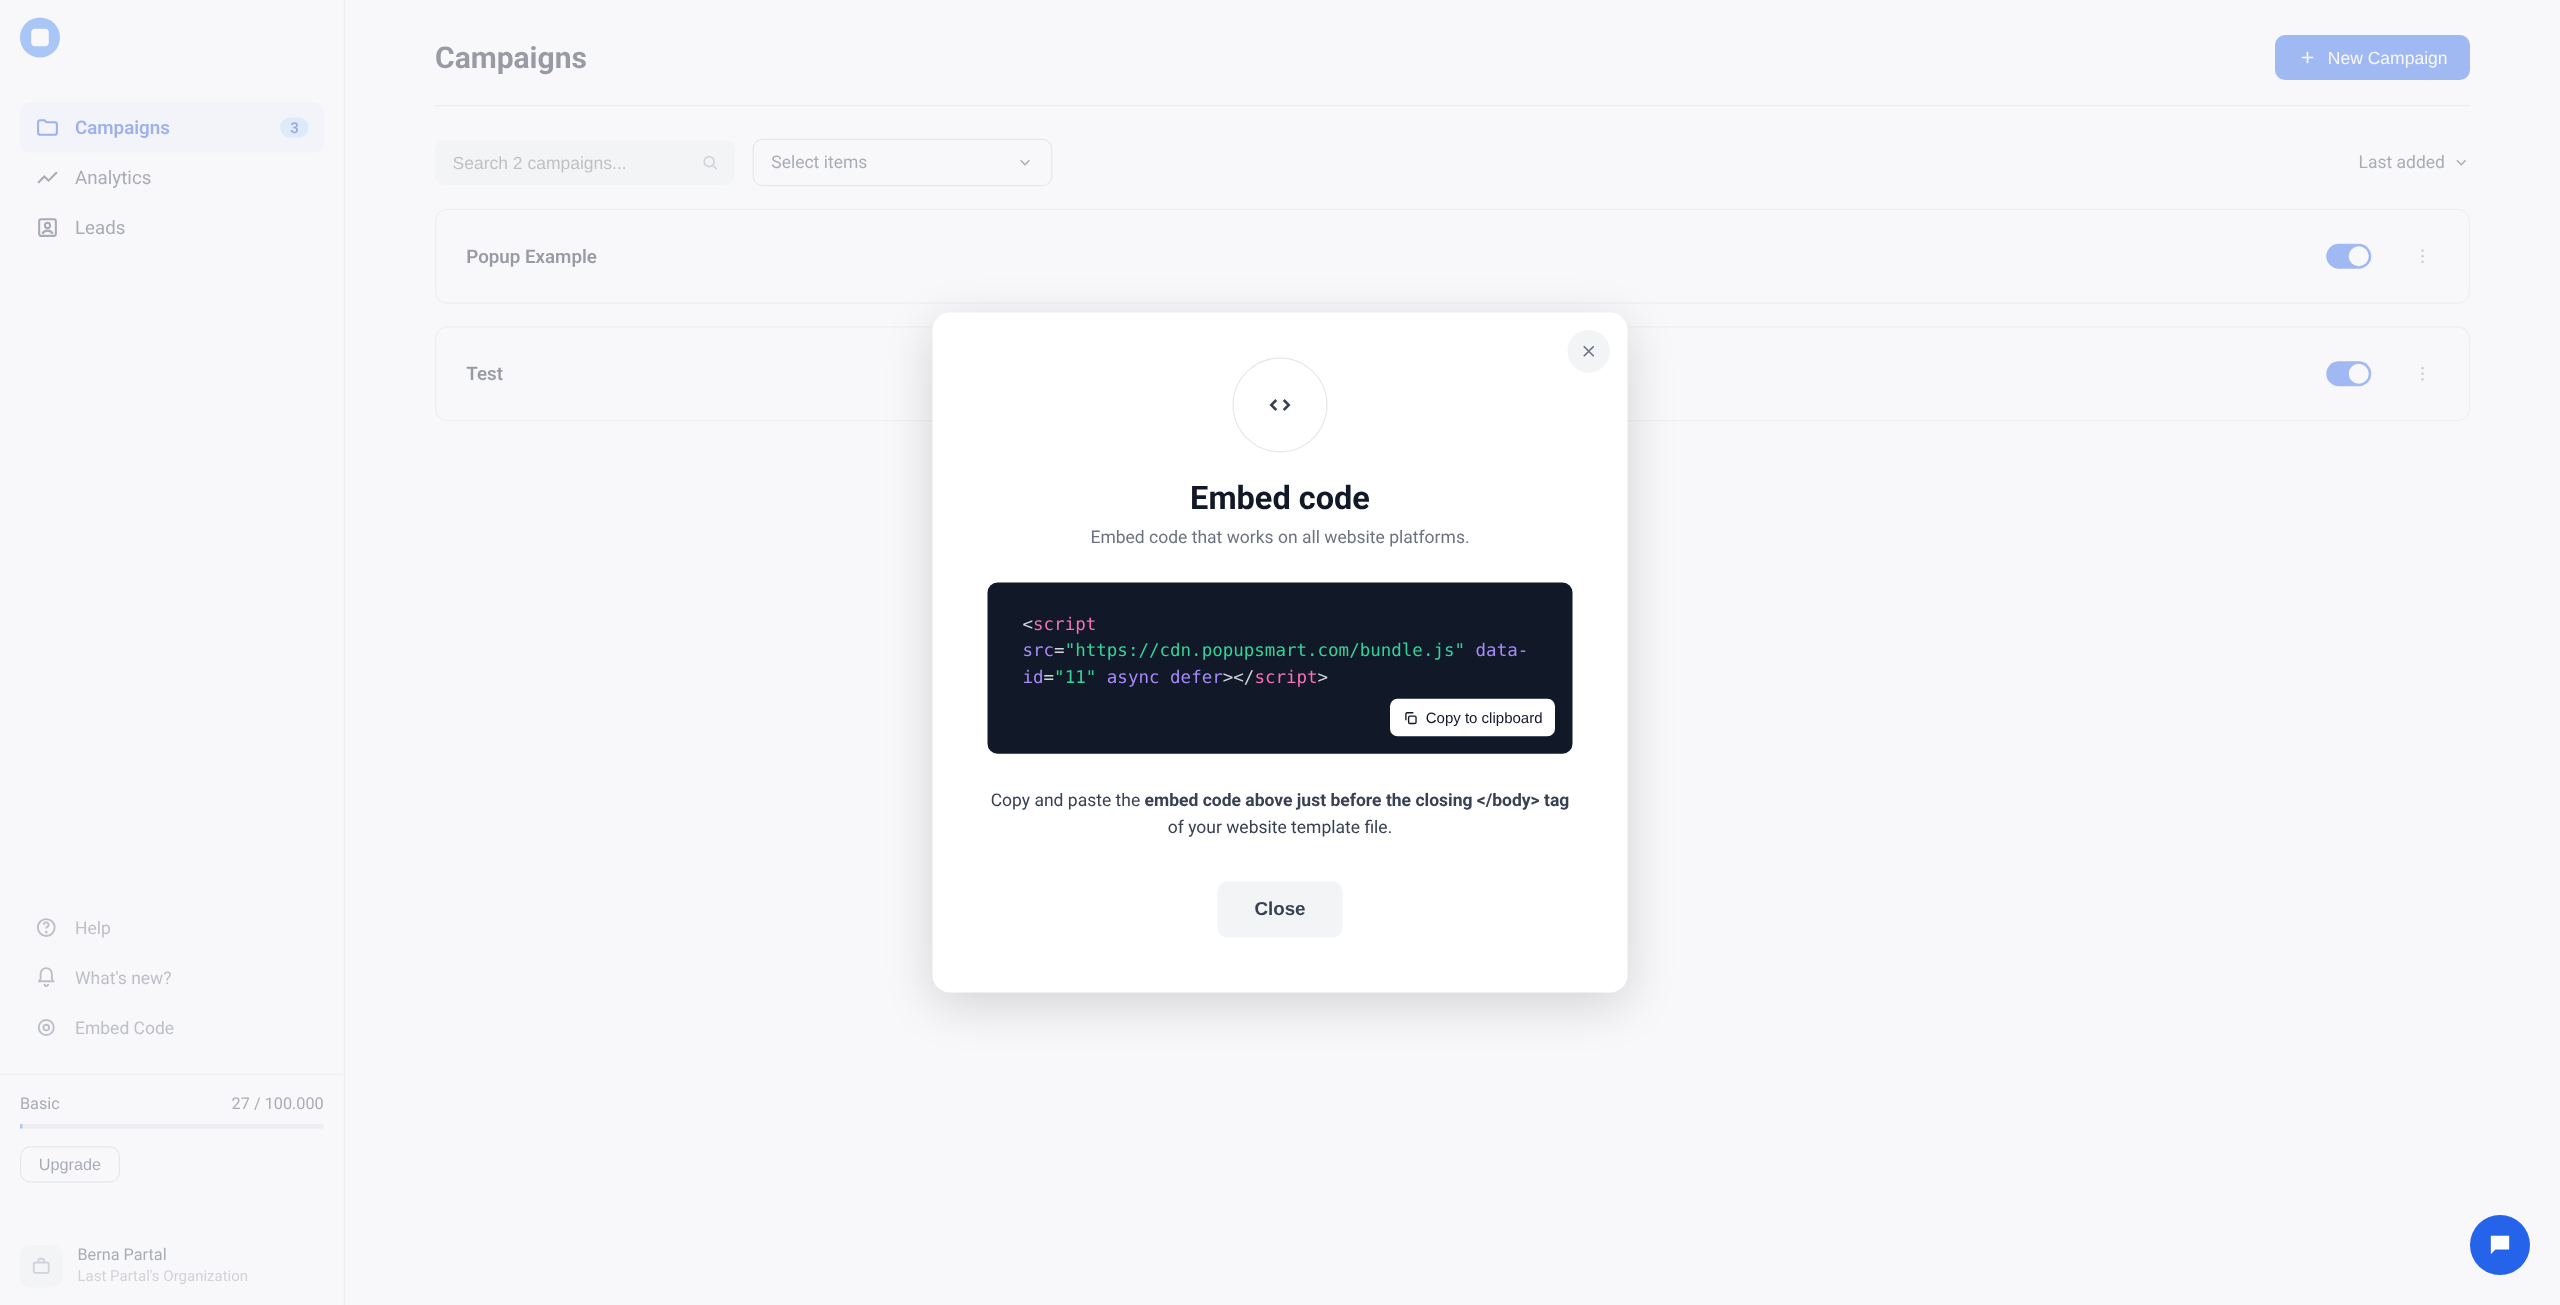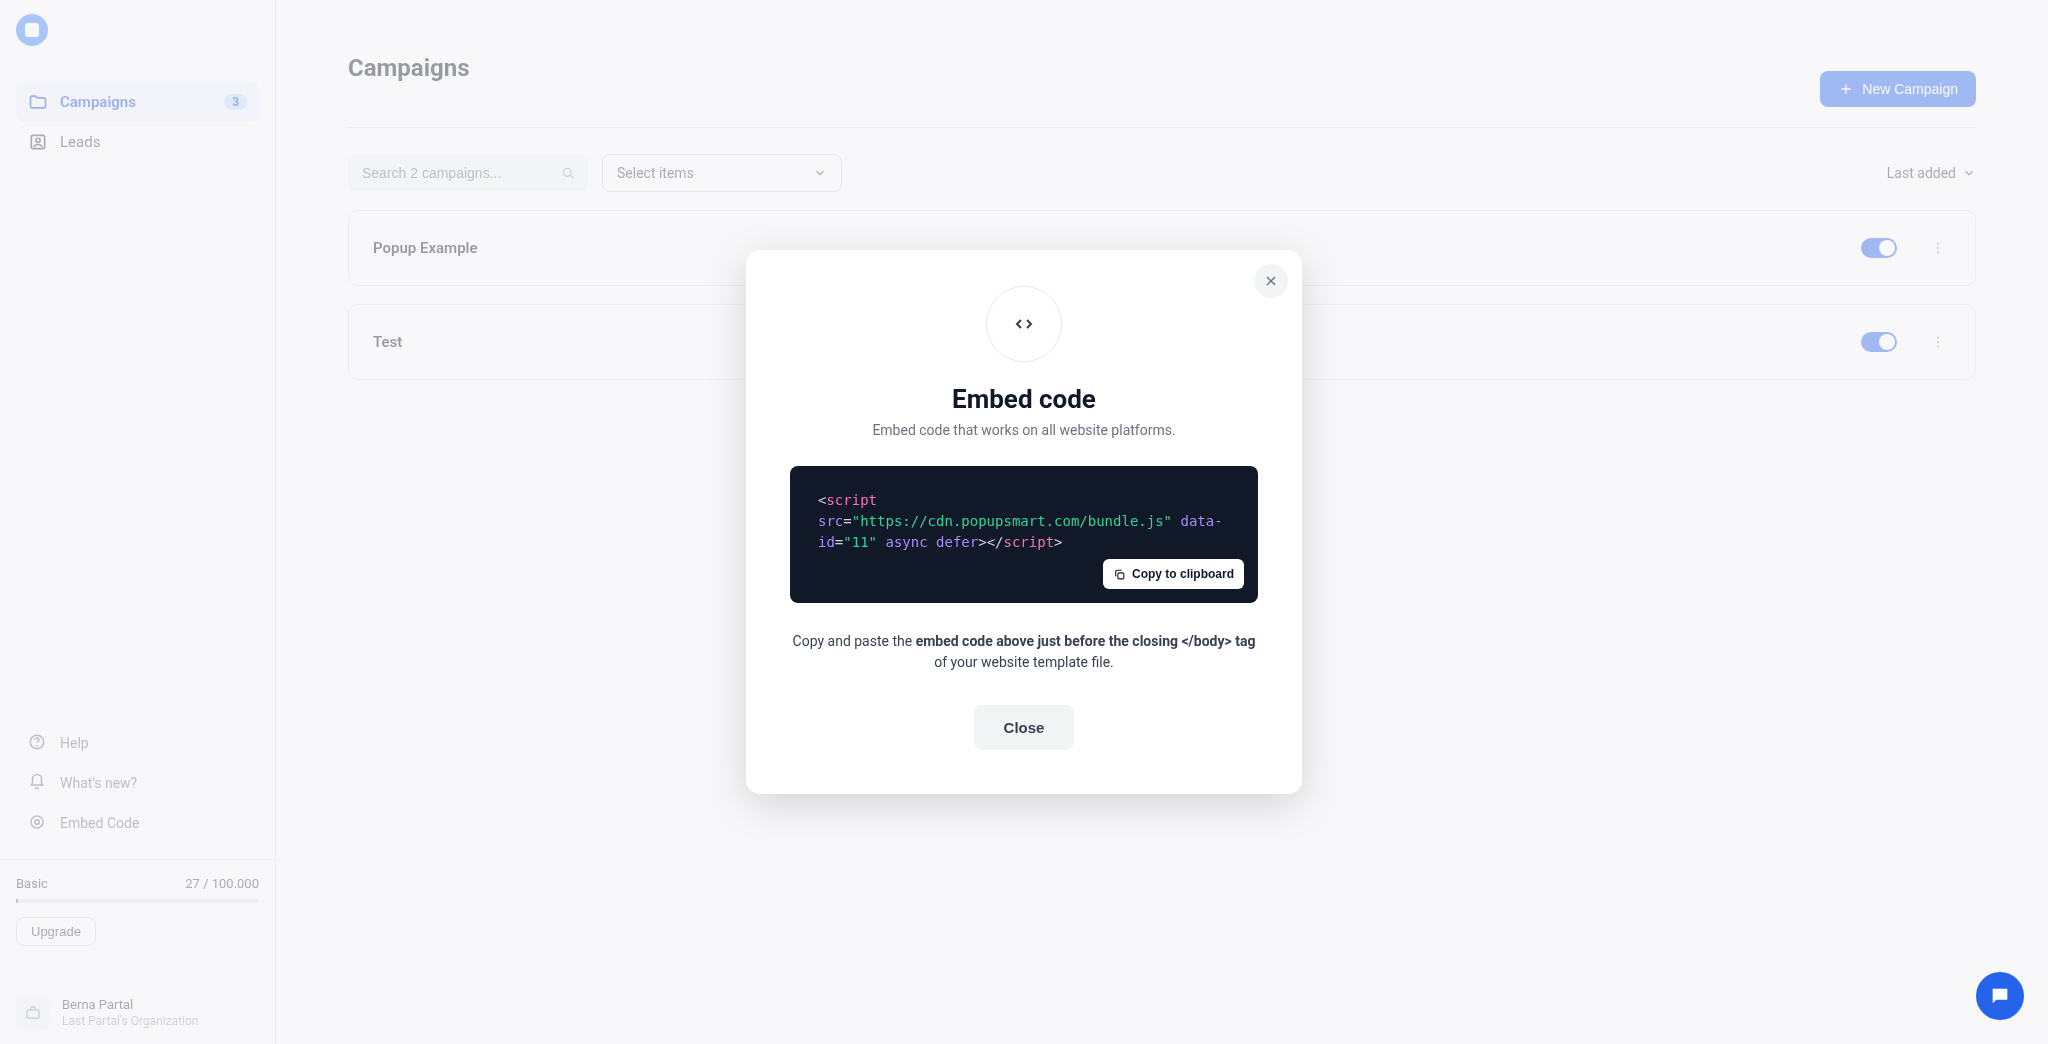--- a/index.html
+++ b/index.html
@@ -72,21 +72,21 @@
     }
     .user-info { font-size:13px; color:#374151; line-height:1.3;}
     .user-sub { font-size:12px; color:#9ca3af;}
     
     .main { flex:1; padding: 28px 72px; position:relative; }
     .page-head { display:flex; align-items:center; justify-content:space-between; padding-bottom:20px; border-bottom:1px solid #e5e7eb;}
     .page-title { font-size:24px; font-weight:700; color:#111827;}
     .new-btn {
       background:#2563eb; color:#fff; border:none; border-radius:8px;
       padding:10px 18px; font-size:14px; font-weight:500; cursor:pointer;
-      display:flex; align-items:center; gap:8px;margin-top:43px;
+      display:flex; align-items:center; gap:8px;
     }
     .filter-row { display:flex; align-items:center; gap:14px; margin-top:26px;}
     .search-box {
       position:relative; width:240px;
     }
     .search-box input {
       width:100%; background:#f3f4f6; border:none; border-radius:8px;
       padding:10px 36px 10px 14px; font-size:14px; color:#374151;
     }
     .search-box .search-icon { position:absolute; right:12px; top:50%; transform:translateY(-50%); color:#9ca3af;}
@@ -155,21 +155,21 @@
       font-size:14px; line-height:1.5; position:relative; color:#d1d5db;
     }
     .tok-angle { color:#d1d5db; }
     .tok-tag { color:#f472b6; }
     .tok-attr { color:#a78bfa; }
     .tok-eq { color:#d1d5db; }
     .tok-str { color:#34d399; }
     .copy-chip {
       position:absolute; bottom:14px; right:14px;
       background:#fff; border-radius:6px; padding:6px 10px;
-      font-size:12px; font-weight:700; color:#111827;
+      font-size:12px; font-weight:400; color:#111827;
       display:flex; align-items:center; gap:6px; cursor:pointer;
       font-family: -apple-system, sans-serif;
     }
     .hint { font-size:14px; color:#374151; margin-top:28px; line-height:1.5;}
     .hint b { font-weight:700;}
     .close-btn {
       margin-top:32px; background:#f3f4f6; border:none; border-radius:8px;
       padding:14px 30px; font-size:15px; font-weight:600; color:#374151; cursor:pointer;
     }
     .chat-fab {
@@ -190,20 +190,28 @@
     </div>
     <nav class="nav">
       <div class="nav-item active">
         <span class="icon">
           <svg viewBox="0 0 24 24" width="20" height="20" fill="none" stroke="currentColor" stroke-width="2">
               <path d="M3 7a2 2 0 0 1 2-2h4l2 2h8a2 2 0 0 1 2 2v8a2 2 0 0 1-2 2H5a2 2 0 0 1-2-2V7z"></path>
             </svg>
         </span>
         <span>Campaigns</span>
         <span class="badge">3</span>
+      </div>
+      <div class="nav-item">
+        <span class="icon">
+          <svg viewBox="0 0 24 24" width="20" height="20" fill="none" stroke="currentColor" stroke-width="2">
+              <path d="M3 17l6-6 4 4 8-8"></path>
+            </svg>
+        </span>
+        <span>Analytics</span>
       </div>
       <div class="nav-item">
         <span class="icon">
           <svg viewBox="0 0 24 24" width="20" height="20" fill="none" stroke="currentColor" stroke-width="2">
               <rect x="4" y="4" width="16" height="16" rx="2"></rect>
               <circle cx="12" cy="10" r="2.5"></circle>
               <path d="M7 18c1-2 3-3 5-3s4 1 5 3"></path>
             </svg>
         </span>
         <span>Leads</span>

